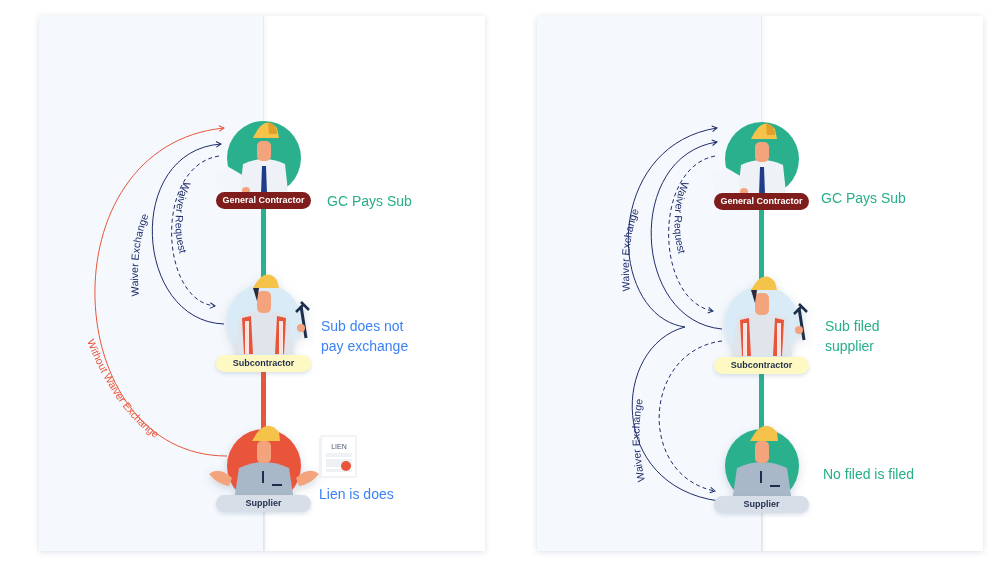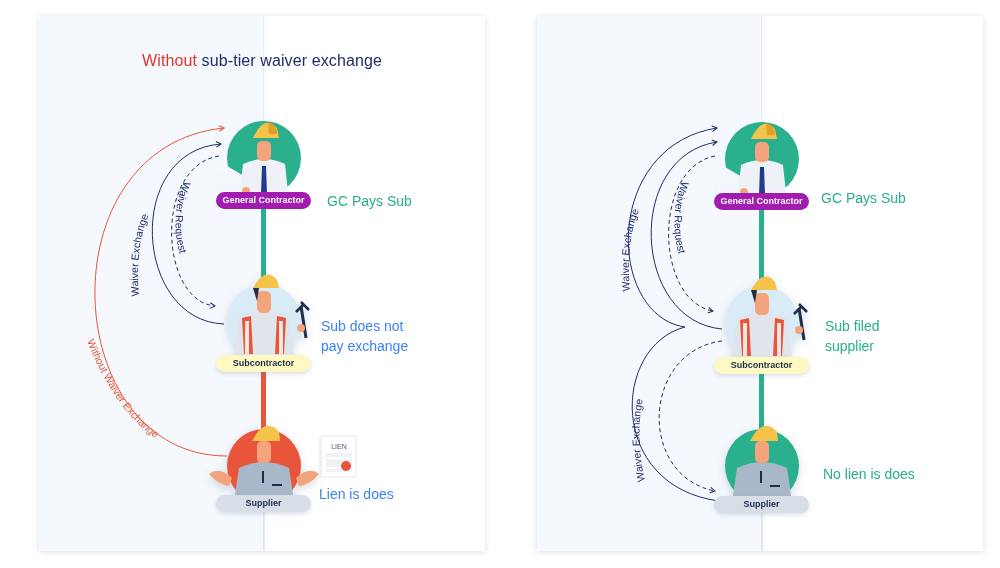--- a/index.html
+++ b/index.html
@@ -28,21 +28,21 @@
   .panel-title .accent-red { color: #e3332a; }
   .panel-title .accent-green { color: #27ae8a; }
 
   svg.diagram { position: absolute; left: 0; top: 0; }
 
   .role-label {
     position: absolute; height: 17px; border-radius: 9px;
     font-size: 9px; font-weight: bold; text-align: center; line-height: 17px;
     white-space: nowrap;
   }
-  .role-label.gc { background: #a21caf; color: #ffffff; width: 95px; }
+  .role-label.gc { background: #7f1d1d; color: #ffffff; width: 95px; }
   .role-label.sub { background: #fef9c3; color: #1f2d4b; width: 95px; box-shadow: 0 2px 4px rgba(80,110,150,0.2); }
   .role-label.sup { background: #d7dee8; color: #1f2d4b; width: 95px; box-shadow: 0 2px 4px rgba(80,110,150,0.2); }
 
   .status {
     position: absolute; font-size: 14px; line-height: 20px;
   }
   .status.green { color: #27ae8a; }
   .status.red { color: #3b82f6; }
 
   .arc-label {
@@ -62,23 +62,20 @@
     </marker>
     <filter id="soft" x="-30%" y="-30%" width="160%" height="160%">
       <feDropShadow dx="0" dy="3" stdDeviation="4" flood-color="#506a8c" flood-opacity="0.25"></feDropShadow>
     </filter>
   </defs>
 </svg>
 
 <div class="panel left">
   <div class="shade"></div>
 
-  <div class="panel-title">
-    <span class="accent-red">Without</span><span> sub-tier waiver exchange</span>
-  </div>
 
   <svg class="diagram" width="446" height="535" viewBox="0 0 446 535">
 
     <rect x="222" y="190" width="5" height="90" fill="#2bb08d"></rect>
     <rect x="222" y="338" width="5" height="80" fill="#e8553a"></rect>
     <line x1="225" y1="485" x2="225" y2="535" stroke="#d7dee8" stroke-width="1"></line>
 
     <path id="lArcRed" d="M188,440 C20,440 5,130 185,112" fill="none" stroke="#e8553a" stroke-width="1" marker-end="url(#arrRed)"></path>
 
     <path id="lArcNavy" d="M185,308 C95,305 85,135 182,128" fill="none" stroke="#1f2d6b" stroke-width="1" marker-end="url(#arrNavy)"></path>
@@ -224,14 +221,14 @@
     </g>
   </svg>
 
   <div class="role-label gc" style="left:177px; top:177px;">General Contractor</div>
   <div class="role-label sub" style="left:177px; top:341px;">Subcontractor</div>
   <div class="role-label sup" style="left:177px; top:480px;">Supplier</div>
 
   <div class="status green" style="left:284px; top:172px;">GC Pays Sub</div>
   <div class="status green" style="left:288px; top:300px;">Sub filed</div>
   <div class="status green" style="left:288px; top:320px;">supplier</div>
-  <div class="status green" style="left:286px; top:448px;">No lien is does</div>
+  <div class="status green" style="left:286px; top:448px;">No filed is filed</div>
 </div>
 
 </body></html>

